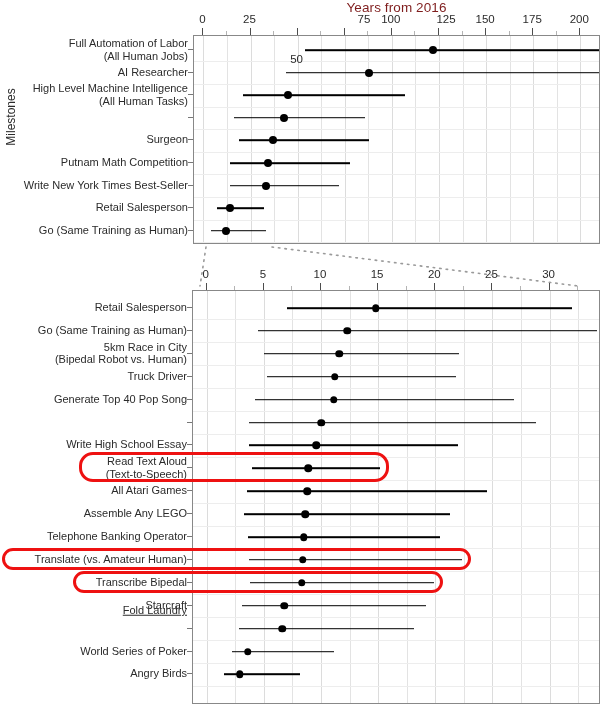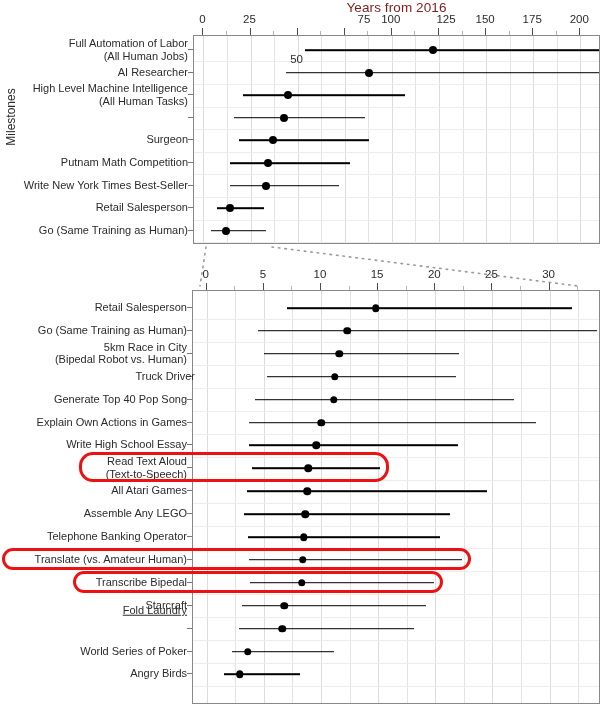--- a/index.html
+++ b/index.html
@@ -344,25 +344,24 @@
     <div class="tick-label" style="left: 491.4px; top: 268px;">25</div>
     <div class="tick-label" style="left: 548.6px; top: 268px;">30</div>
     <div class="row-tick" style="left: 187px; top: 307px;"></div>
     <div class="row-label" style="width: 187px; left: 0px; top: 307px;">Retail Salesperson</div>
     <div class="row-tick" style="left: 187px; top: 329.9px;"></div>
     <div class="row-label" style="width: 187px; left: 0px; top: 329.9px;">Go (Same Training as Human)</div>
     <div class="row-tick" style="left: 187px; top: 352.8px;"></div>
     <div class="row-label" style="width: 187px; left: 0px; top: 352.8px;">5km Race in City
 (Bipedal Robot vs. Human)</div>
     <div class="row-tick" style="left: 187px; top: 375.7px;"></div>
-    <div class="row-label" style="width: 187px; left: 8px; top: 375.7px;">Truck Driver</div>
+    <div class="row-label" style="width: 187px; left: 0px; top: 375.7px;">Truck Driver</div>
     <div class="row-tick" style="left: 187px; top: 398.6px;"></div>
     <div class="row-label" style="width: 187px; left: 0px; top: 398.6px;">Generate Top 40 Pop Song</div>
     <div class="row-tick" style="left: 187px; top: 421.5px;"></div>
-    <div class="row-label" style="width: 187px; left: 0px; top: 421.5px;">Explain Own Actions in Games</div>
     <div class="row-tick" style="left: 187px; top: 444.4px;"></div>
     <div class="row-label" style="width: 187px; left: 0px; top: 444.4px;">Write High School Essay</div>
     <div class="row-tick" style="left: 187px; top: 467.3px;"></div>
     <div class="row-label" style="width: 187px; left: 0px; top: 467.3px;">Read Text Aloud
 (Text-to-Speech)</div>
     <div class="highlight-box" style="left: 78.6px; top: 452.3px; width: 310.8px; height: 30px; border-color: rgb(238, 17, 17);"></div>
     <div class="row-tick" style="left: 187px; top: 490.2px;"></div>
     <div class="row-label" style="width: 187px; left: 0px; top: 490.2px;">All Atari Games</div>
     <div class="row-tick" style="left: 187px; top: 513.1px;"></div>
     <div class="row-label" style="width: 187px; left: 0px; top: 513.1px;">Assemble Any LEGO</div>

